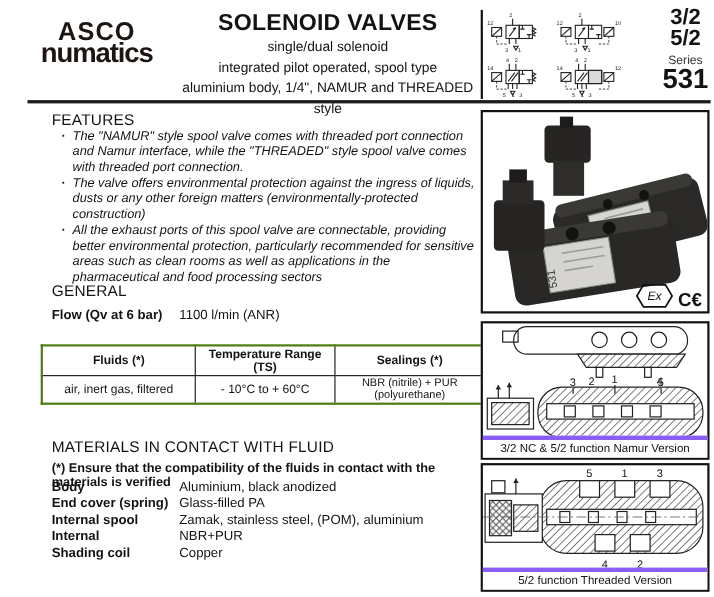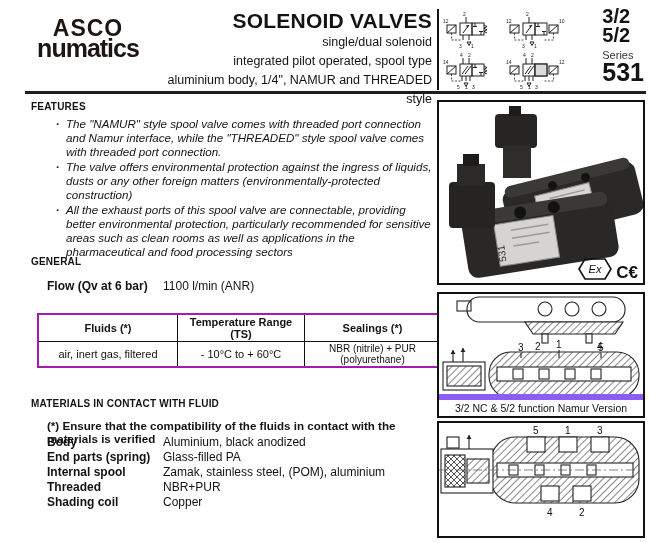--- a/index.html
+++ b/index.html
@@ -3,59 +3,59 @@
 <meta charset="utf-8">
 <style>
   html,body{margin:0;padding:0;background:#e8e8e8}
   .page{position:relative;width:649px;height:543px;background:#fff;color:#131313;
         font-family:"Liberation Sans",sans-serif;overflow:hidden}
 
   
   .logo{position:absolute;left:34px;top:17px;width:108px;text-align:center;line-height:1;color:#1c1512}
   .logo-1{font-size:23px;font-weight:bold;letter-spacing:1px;transform:scaleY(1.02)}
   .logo-2{font-size:25px;font-weight:bold;letter-spacing:-1px;margin-top:-4px}
-  .titleblock{position:absolute;left:144px;top:9px;width:288px;text-align:right}
+  .titleblock{position:absolute;left:154px;top:9px;width:288px;text-align:center}
   .doc-title{font-size:21px;font-weight:bold;margin:0;line-height:24px;letter-spacing:.2px}
   .doc-sub{font-size:12.5px;line-height:19px}
   .hdr-divider{position:absolute;left:437px;top:9px;width:2px;height:81px;background:#111}
   .symbols{position:absolute;left:442px;top:9px;width:126px;height:82px;display:grid;
            grid-template-columns:1fr 1fr;grid-template-rows:1fr 1fr}
   .vsym{width:62px;height:40px;display:block}
   .pnum{font-size:5px;fill:#222;font-family:"Liberation Sans",sans-serif}
-  .hdr-right{position:absolute;right:5px;top:7px;text-align:left}
+  .hdr-right{position:absolute;right:5px;top:7px;text-align:center}
   .fn{font-size:20px;font-weight:bold;line-height:19px}
   .series-label{font-size:11px;color:#333;margin-top:5px;line-height:11px}
   .series-num{font-size:25px;font-weight:bold;line-height:23px}
   .rule{position:absolute;left:25px;right:3px;top:91px;height:3px;background:#1d1d1d}
 
   
-  .sec-h{position:absolute;left:31px;font-size:10px;font-weight:bold;letter-spacing:.2px}
+  .sec-h{position:absolute;left:47px;font-size:14px;font-weight:normal;letter-spacing:.2px}
   .features-list{position:absolute;left:55px;top:117px;width:380px;margin:0;padding:0;list-style:none}
   .features-list li{position:relative;font-style:italic;font-size:11.6px;line-height:14px;
                     padding-left:11px;margin-bottom:1px}
   .features-list li::before{content:"·";position:absolute;left:1px;top:0;font-style:normal;font-weight:bold}
   .kv-rows{position:absolute;left:47px;width:388px;font-size:12px}
   .kv{display:flex;line-height:15px}
   .kv .k{width:116px;font-weight:bold;flex:none}
   .kv .v{flex:1}
   .spec-table{position:absolute;left:37px;top:313px;border-collapse:collapse;background:#fff;
-              font-size:11px;border:2px solid #a21caf}
+              font-size:11px;border:2px solid #4d7c0f}
   .spec-table th,.spec-table td{border:1px solid #111;text-align:center;padding:1px 4px;height:13px}
   .spec-table th{font-weight:bold}
   .spec-table .c0{width:130px}.spec-table .c1{width:118px}.spec-table .c2{width:127px}
   .spec-table .small{font-size:10px}
   .materials-note{position:absolute;left:47px;top:419px;width:392px;font-size:11.6px;font-weight:bold;line-height:13px}
 
   
   .box{position:absolute;left:437px;width:208px;border:2px solid #111;background:#fff;box-sizing:border-box}
   .photo-box{top:100px;height:185px}
   .namur-box{top:292px;height:126px}
   .threaded-box{top:421px;height:117px}
   .box svg{display:block}
-  .caption{position:absolute;left:0;right:0;bottom:0;height:16px;border-top:6px solid #8b5cf6;
+  .caption{position:absolute;left:0;right:0;bottom:0;height:16px;border-top:4px solid #8b5cf6;
            font-size:10.5px;line-height:16px;text-align:center;background:#fff}
   .dnum{font-size:10px;fill:#111;font-family:"Liberation Sans",sans-serif}
 </style>
 </head>
 <body>
 
 <div class="page">
 
   <div class="logo">
     <div class="logo-1">ASCO</div>
@@ -206,29 +206,29 @@
   </table>
 
   <div class="sec-h" style="top:398px">MATERIALS IN CONTACT WITH FLUID</div>
   <div class="materials-note">(*)  Ensure that the compatibility of the fluids in contact with the materials is verified</div>
   <div class="kv-rows" style="top:435px">
     <div class="kv">
       <span class="k">Body</span>
       <span class="v">Aluminium, black anodized</span>
     </div>
     <div class="kv">
-      <span class="k">End parts (spring)</span>
+      <span class="k">End cover (spring)</span>
       <span class="v">Glass-filled PA</span>
     </div>
     <div class="kv">
       <span class="k">Internal spool</span>
       <span class="v">Zamak, stainless steel, (POM), aluminium</span>
     </div>
     <div class="kv">
-      <span class="k">Threaded</span>
+      <span class="k">Internal</span>
       <span class="v">NBR+PUR</span>
     </div>
     <div class="kv">
       <span class="k">Shading coil</span>
       <span class="v">Copper</span>
     </div>
   </div>
 
   <div class="box photo-box">
     <svg viewBox="0 0 204 181" width="204" height="181">
@@ -346,15 +346,16 @@
         <rect x="6" y="32" width="20" height="32" fill="url(#xT)"></rect>
         <rect x="28" y="36" width="22" height="24" fill="url(#hT)"></rect>
         <rect x="8" y="14" width="12" height="11" fill="#fff"></rect>
         <path d="M30 26 V12" fill="none"></path>
         <path d="M30 12 l-2.5 4 h5 z" fill="#222" stroke="none"></path>
         <line x1="0" y1="47" x2="204" y2="47" stroke="#666" stroke-width=".8" stroke-dasharray="9 3 2 3"></line>
       </g>
       <text class="dnum" x="108" y="93">4</text>
       <text class="dnum" x="140" y="93">2</text>
     </svg>
+    <div class="caption">5/2 function Threaded Version</div>
   </div>
 
 </div>
 
 </body></html>

